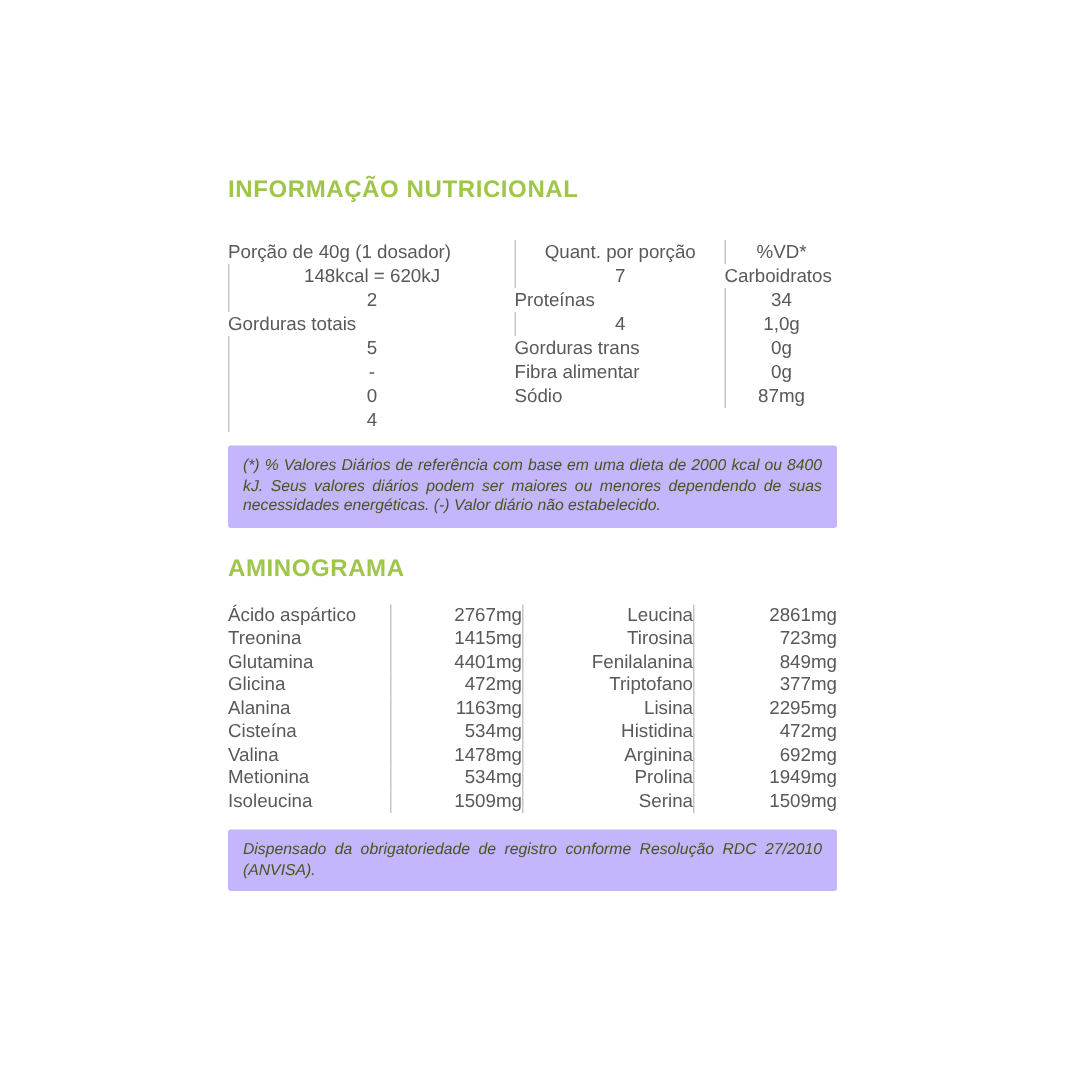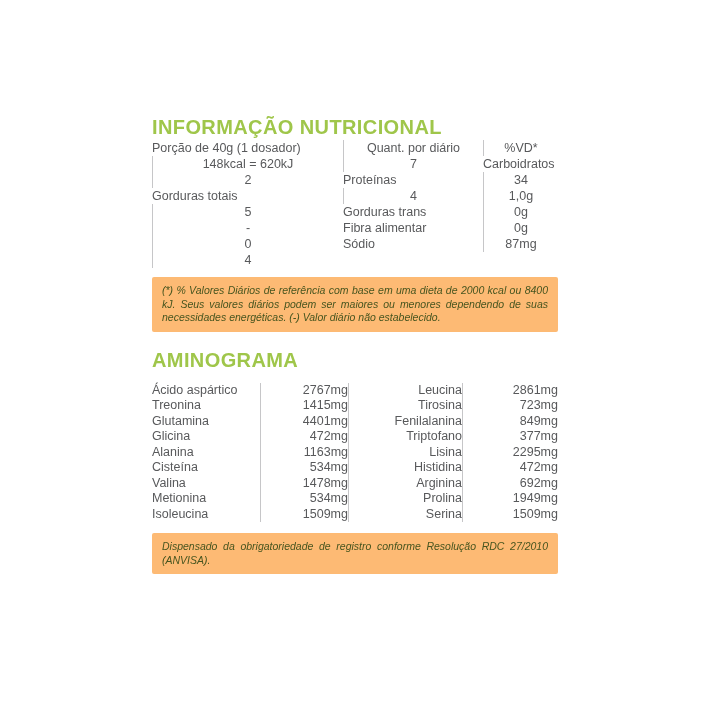--- a/index.html
+++ b/index.html
@@ -4,33 +4,33 @@
 <style>
   html,body{margin:0;padding:0;}
   body{
     width:710px;height:710px;background:#ffffff;
     font-family:"Liberation Sans", sans-serif;
     color:#58595b;position:relative;overflow:hidden;
     -webkit-font-smoothing:antialiased;
   }
   .label-wrap{position:absolute;left:152px;top:118px;width:406px;}
   .section-title{
-    font-size:20px;font-weight:bold;letter-spacing:0.4px;
+    font-size:16px;font-weight:bold;letter-spacing:0.4px;
     color:#9fc64a;line-height:18px;
   }
   .nutri-table{
     display:grid;grid-template-columns:191px 140px 75px;
-    font-size:12.5px;line-height:16px;margin-top:4px;
+    font-size:12.5px;line-height:16px;margin-top:24px;
   }
   .nutri-table .c1{text-align:left;padding-right:4px;}
   .nutri-table .c2,.nutri-table .c3{
     text-align:center;border-left:1px solid #c6c6c8;
   }
   .note-box{
-    background:#fdba74;color:#47551f;border-radius:2px;
+    background:#c4b5fd;color:#47551f;border-radius:2px;
     font-size:10.5px;font-style:italic;line-height:13.5px;
     padding:7px 10px;text-align:justify;margin-top:9px;
   }
   .title-amino{margin-top:19px;}
   .amino-table{
     display:grid;grid-template-columns:108px 88px 114px 96px;
     font-size:12.5px;line-height:15.5px;margin-top:14px;
   }
   .amino-table .a1{text-align:left;padding-right:4px;}
   .amino-table .a2,.amino-table .a3,.amino-table .a4{
@@ -40,21 +40,21 @@
 </style>
 </head>
 <body>
 
 <div class="label-wrap">
 
   <div class="section-title">INFORMAÇÃO NUTRICIONAL</div>
 
   <div class="nutri-table">
     <div class="c1">Porção de 40g (1 dosador)</div>
-    <div class="c2">Quant. por diário</div>
+    <div class="c2">Quant. por porção</div>
     <div class="c3">%VD*</div>
 
     <div class="c2">148kcal = 620kJ</div>
     <div class="c3">7</div>
 
     <div class="c1">Carboidratos</div>
     <div class="c3">2</div>
 
     <div class="c1">Proteínas</div>
     <div class="c3">34</div>

